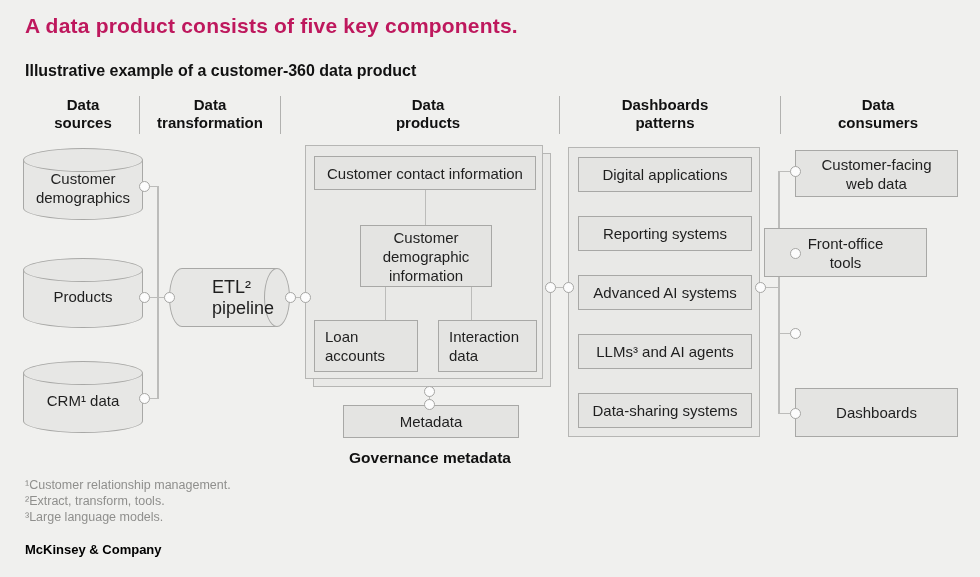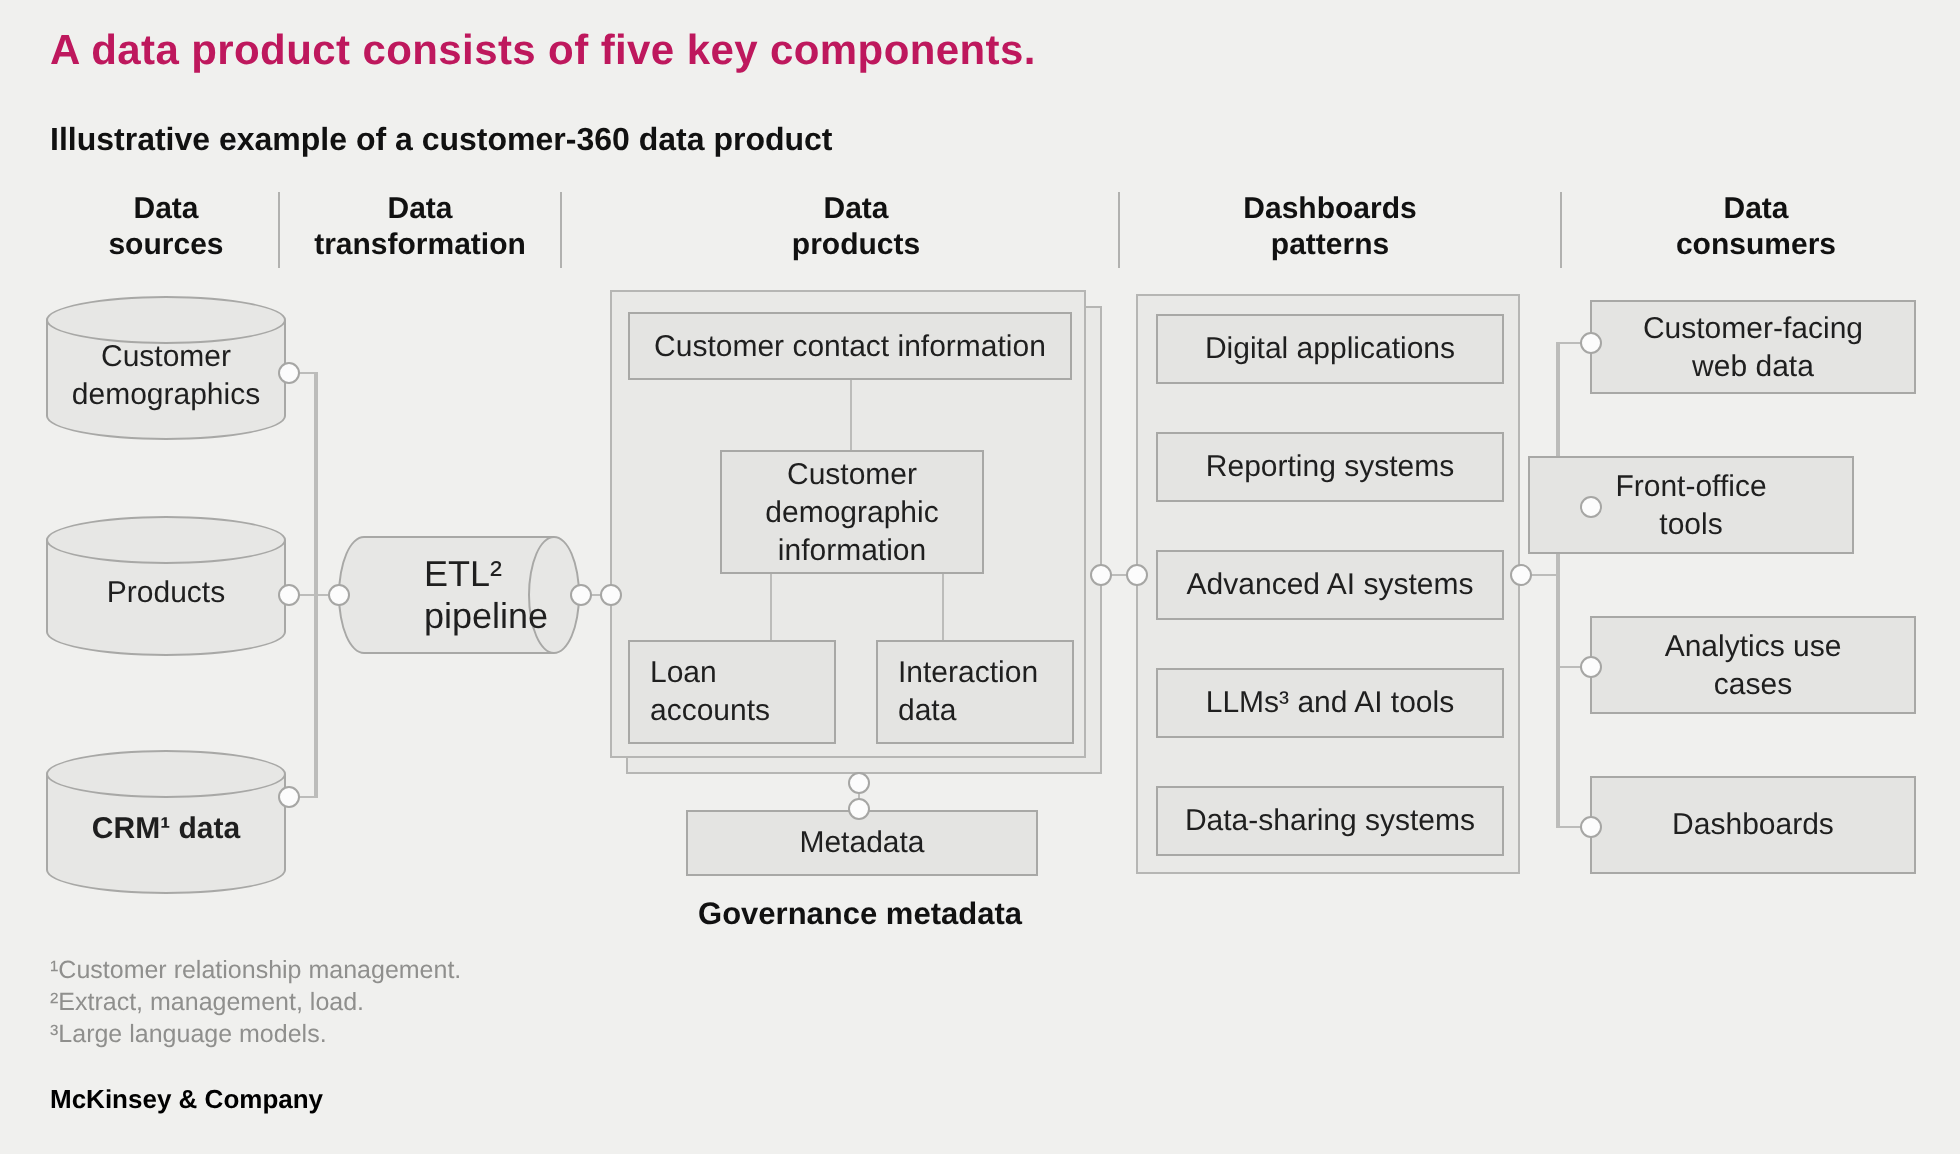--- a/index.html
+++ b/index.html
@@ -82,21 +82,21 @@
     <div class="body"></div>
     <div class="label pre">Customer
 demographics</div>
   </div>
   <div class="abs cyl" style="left:23px;top:258px;width:120px;height:70px;">
     <div class="cap-top"></div>
     <div class="cap-bottom"></div>
     <div class="body"></div>
     <div class="label pre">Products</div>
   </div>
-  <div class="abs cyl" style="left:23px;top:375px;width:120px;height:72px;font-weight:bold;">
+  <div class="abs cyl" style="left:23px;top:361px;width:120px;height:72px;">
     <div class="cap-top"></div>
     <div class="cap-bottom"></div>
     <div class="body"></div>
     <div class="label pre">CRM¹ data</div>
   </div>
 
   <div class="abs hcyl" style="left:169px;top:268px;width:121px;height:59px;">
     <div class="cap-left"></div>
     <div class="hbody"></div>
     <div class="cap-right"></div>
@@ -116,45 +116,43 @@
 accounts</div>
   <div class="abs node left pre" style="left:438px;top:320px;width:99px;height:52px;">Interaction
 data</div>
   <div class="abs node" style="left:343px;top:405px;width:176px;height:33px;">Metadata</div>
   <div class="abs caption" style="left:330px;top:449px;width:200px;">Governance metadata</div>
 
   <div class="abs container-box" style="left:568px;top:147px;width:192px;height:290px;"></div>
   <div class="abs node" style="left:578px;top:157px;width:174px;height:35px;">Digital applications</div>
   <div class="abs node" style="left:578px;top:216px;width:174px;height:35px;">Reporting systems</div>
   <div class="abs node" style="left:578px;top:275px;width:174px;height:35px;">Advanced AI systems</div>
-  <div class="abs node" style="left:578px;top:334px;width:174px;height:35px;">LLMs³ and AI tools</div>
+  <div class="abs node" style="left:578px;top:334px;width:174px;height:35px;">LLMs³ and AI agents</div>
   <div class="abs node" style="left:578px;top:393px;width:174px;height:35px;">Data-sharing systems</div>
 
   <div class="abs node pre" style="left:795px;top:150px;width:163px;height:47px;">Customer-facing
 web data</div>
   <div class="abs node pre" style="left:764px;top:228px;width:163px;height:49px;">Front-office
 tools</div>
-  <div class="abs node pre" style="left:795px;top:308px;width:163px;height:49px;">Analytics use
-cases</div>
   <div class="abs node" style="left:795px;top:388px;width:163px;height:49px;">Dashboards</div>
 
   <div class="abs dot" style="left:138.5px;top:180.5px;"></div>
   <div class="abs dot" style="left:138.5px;top:291.5px;"></div>
   <div class="abs dot" style="left:138.5px;top:392.5px;"></div>
   <div class="abs dot" style="left:163.5px;top:291.5px;"></div>
   <div class="abs dot" style="left:284.5px;top:291.5px;"></div>
   <div class="abs dot" style="left:299.5px;top:291.5px;"></div>
   <div class="abs dot" style="left:544.5px;top:281.5px;"></div>
   <div class="abs dot" style="left:562.5px;top:281.5px;"></div>
   <div class="abs dot" style="left:423.5px;top:385.5px;"></div>
   <div class="abs dot" style="left:423.5px;top:398.5px;"></div>
   <div class="abs dot" style="left:754.5px;top:281.5px;"></div>
   <div class="abs dot" style="left:789.5px;top:165.5px;"></div>
   <div class="abs dot" style="left:789.5px;top:247.5px;"></div>
   <div class="abs dot" style="left:789.5px;top:327.5px;"></div>
   <div class="abs dot" style="left:789.5px;top:407.5px;"></div>
 
   <div class="abs footnote" style="top:477px;">¹Customer relationship management.</div>
-  <div class="abs footnote" style="top:493px;">²Extract, management, load.</div>
+  <div class="abs footnote" style="top:493px;">²Extract, transform, tools.</div>
   <div class="abs footnote" style="top:509px;">³Large language models.</div>
   <div class="abs brand">McKinsey &amp; Company</div>
 
 </div>
 
 </body></html>

